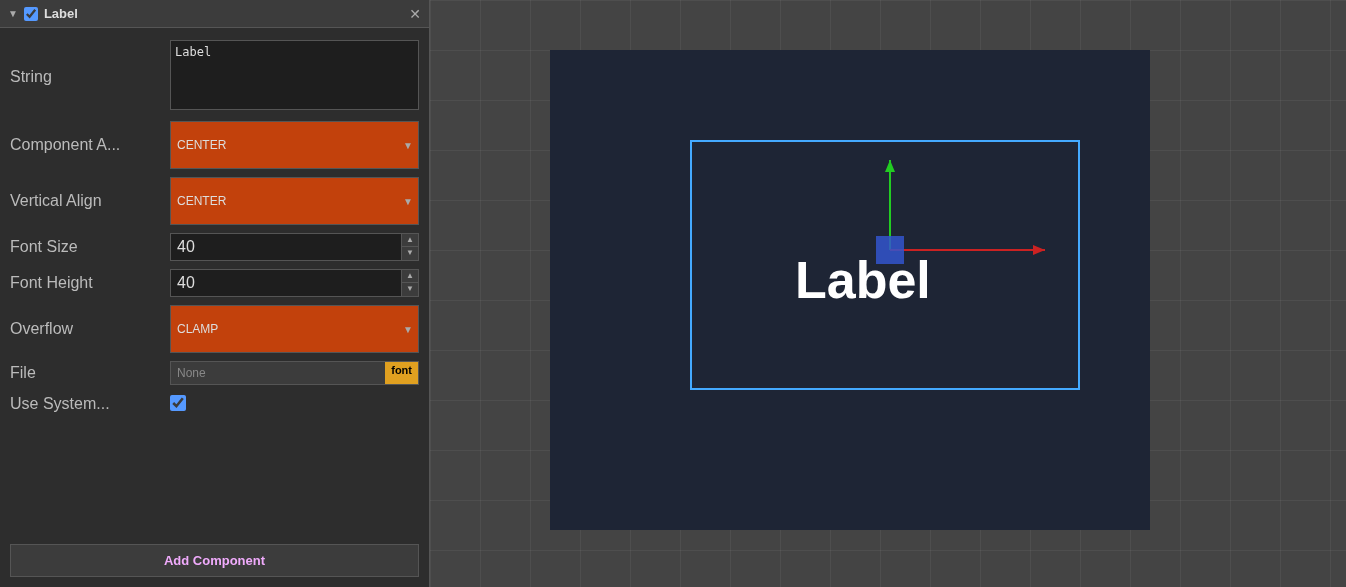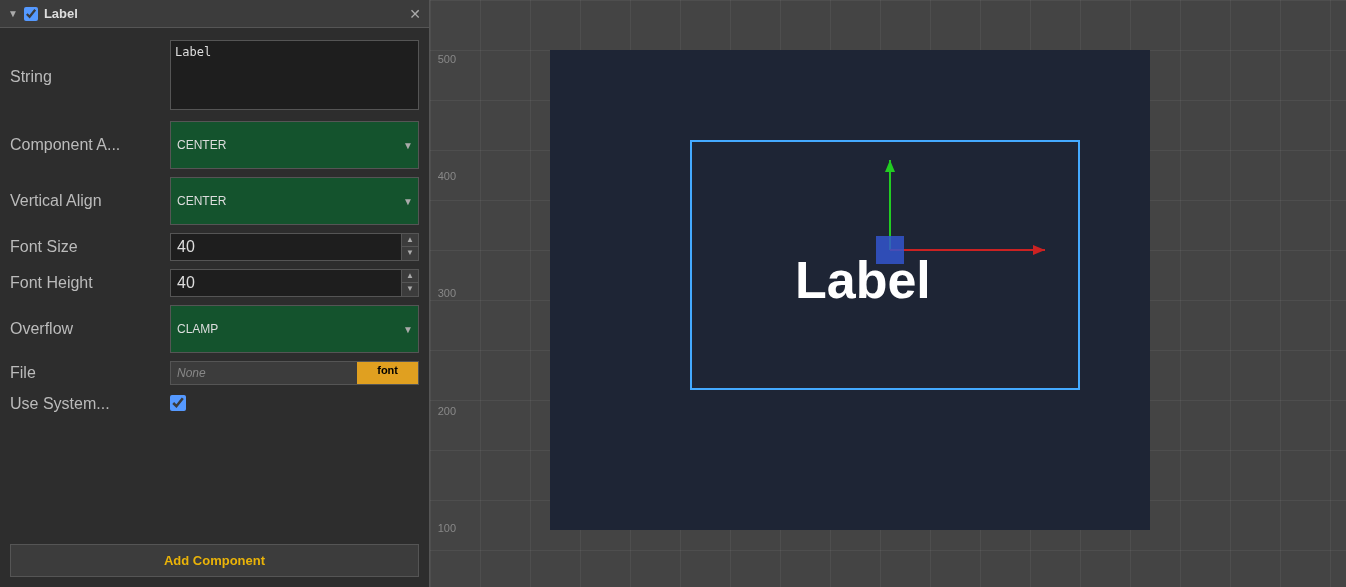--- a/index.html
+++ b/index.html
@@ -91,21 +91,21 @@
       color: #ddd;
       font-size: 12px;
       padding: 4px;
       resize: none;
       outline: none;
     }
 
     
     .dropdown {
       width: 100%;
-      background: #14532d;
+      background: #c2410c;
       border: 1px solid #555;
       color: #ddd;
       font-size: 12px;
       padding: 16px 6px;
       appearance: none;
       -webkit-appearance: none;
       cursor: pointer;
       outline: none;
       position: relative;
     }
@@ -176,39 +176,38 @@
       width: 100%;
       border: 1px solid #555;
     }
 
     .file-input-text {
       flex: 1;
       background: #3c3c3c;
       color: #888;
       font-size: 12px;
       padding: 4px 6px;
-      font-style: italic;
     }
 
     .file-badge {
       background: #e0a020;
       color: #000;
       font-size: 11px;
       font-weight: bold;
-      padding: 2px 20px;
+      padding: 2px 6px;
       cursor: pointer;
     }
 
     
     .add-component-btn {
       margin: 8px 10px 10px 10px;
       padding: 8px;
       background: #3c3c3c;
       border: 1px solid #555;
-      color: #eab308;
+      color: #f0abfc;
       font-size: 13px;
       cursor: pointer;
       text-align: center;
       font-weight: bold;
     }
 
     
     .right-canvas {
       flex: 1;
       background: #444;
@@ -440,38 +439,31 @@
   </div>
 
   <button class="add-component-btn">Add Component</button>
 
 </div>
 
 <div class="right-canvas">
 
   <div class="grid-canvas"></div>
 
-  <div class="ruler-left">
-    <span class="ruler-number">500</span>
-    <span class="ruler-number">400</span>
-    <span class="ruler-number">300</span>
-    <span class="ruler-number">200</span>
-    <span class="ruler-number">100</span>
+
+  <div class="scene-container">
+
+    <div class="selection-rect"></div>
+
+    <div class="scene-label">Label</div>
+
+    <div class="gizmo">
+
+      <div class="gizmo-y"></div>
+
+      <div class="gizmo-x"></div>
+
+      <div class="gizmo-handle"></div>
+    </div>
+
   </div>
 
-  <div class="scene-container">
-
-    <div class="selection-rect"></div>
-
-    <div class="scene-label">Label</div>
-
-    <div class="gizmo">
-
-      <div class="gizmo-y"></div>
-
-      <div class="gizmo-x"></div>
-
-      <div class="gizmo-handle"></div>
-    </div>
-
-  </div>
-
 </div>
 
 </body></html>

